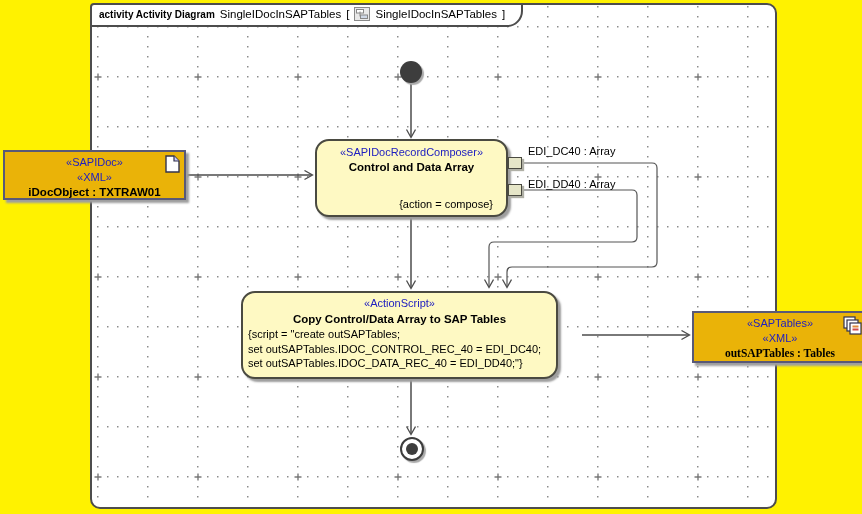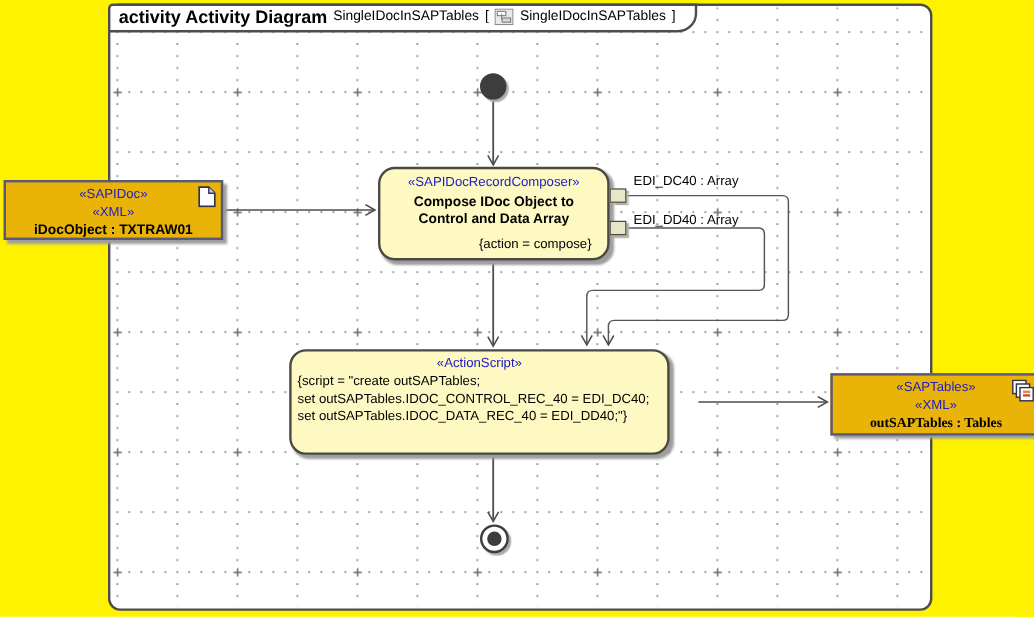--- a/index.html
+++ b/index.html
@@ -4,21 +4,21 @@
 <style>
   html,body{margin:0;padding:0;}
   .stage{position:relative;width:862px;height:514px;background:#FFF200;overflow:hidden;
          font-family:"Liberation Sans",sans-serif;-webkit-font-smoothing:antialiased;}
   .frame{position:absolute;left:90px;top:3px;width:687px;height:506px;box-sizing:border-box;
          background:#ffffff;border:2px solid #4d4d4d;border-radius:10px;z-index:0;}
   .gridsvg{position:absolute;left:1px;top:1px;}
   .tab{position:absolute;left:90px;top:3px;height:24px;box-sizing:border-box;z-index:5;
        background:#ffffff;border:2px solid #4d4d4d;border-radius:4px 0 16px 0;
        display:flex;align-items:center;padding:0 16px 2px 7px;gap:5px;white-space:nowrap;}
-  .tab .kw{font-weight:bold;font-size:15px;color:#000;}
+  .tab .kw{font-weight:bold;font-size:10px;color:#000;}
   .tab .nm{font-size:11.5px;color:#000;}
   .edges{position:absolute;left:0;top:0;z-index:1;}
   .action-node{position:absolute;box-sizing:border-box;background:#fef9c3;border:2px solid #4a4a41;
                border-radius:14px;box-shadow:3px 3px 2px #9e9e9e;z-index:2;
                display:flex;flex-direction:column;}
   .object-node{position:absolute;box-sizing:border-box;background:#eab308;border:2px solid #595977;
                box-shadow:3px 3px 2px #9e9e9e;z-index:2;text-align:center;padding-top:2px;}
   .stereo{font-size:11px;color:#2020C0;text-align:center;line-height:15px;}
   .node-name{font-size:11.5px;font-weight:bold;color:#000;text-align:center;line-height:14px;}
   .constraint{font-size:11px;color:#000;text-align:right;padding-right:13px;}
@@ -100,32 +100,32 @@
     <div class="stereo" style="line-height:14px;">«XML»</div>
     <div class="node-name" style="line-height:16px;">iDocObject : TXTRAW01</div>
     <svg class="corner-icon" width="15" height="18" viewBox="0 0 15 18">
       <path d="M1,1 H9 L14,6 V17 H1 Z" fill="#ffffff" stroke="#33334d" stroke-width="1.4"></path>
       <path d="M9,1 L9,6 L14,6" fill="#ccccff" stroke="#33334d" stroke-width="1.2"></path>
     </svg>
   </div>
 
   <div class="action-node" style="left:315px;top:139px;width:193px;height:78px;padding-top:4px;">
     <div class="stereo">«SAPIDocRecordComposer»</div>
-    <div class="node-name" style="margin-top:2px;">Compose IDoc Object to</div>
     <div class="node-name">Control and Data Array</div>
     <div class="constraint" style="margin-top:auto;margin-bottom:5px;">{action = compose}</div>
   </div>
 
   <div class="pin" style="left:508px;top:157px;"></div>
   <div class="pin" style="left:508px;top:184px;"></div>
   <div class="pin-label" style="left:528px;top:145px;">EDI_DC40 : Array</div>
   <div class="pin-label" style="left:528px;top:178px;">EDI_DD40 : Array</div>
 
   <div class="action-node" style="left:241px;top:291px;width:317px;height:88px;padding-top:3px;">
     <div class="stereo">«ActionScript»</div>
+    <div class="node-name" style="line-height:16px;">Copy Control/Data Array to SAP Tables</div>
     <div class="script-line">{script = "create outSAPTables;</div>
     <div class="script-line">set outSAPTables.IDOC_CONTROL_REC_40 = EDI_DC40;</div>
     <div class="script-line">set outSAPTables.IDOC_DATA_REC_40 = EDI_DD40;"}</div>
   </div>
 
   <div class="object-node" style="left:692px;top:311px;width:176px;height:52px;">
     <div class="stereo" style="line-height:16px;">«SAPTables»</div>
     <div class="stereo" style="line-height:14px;">«XML»</div>
     <div class="node-name" style="line-height:17px;font-family:Liberation Serif, serif;">outSAPTables : Tables</div>
     <svg class="corner-icon" width="19" height="19" viewBox="0 0 19 19">

